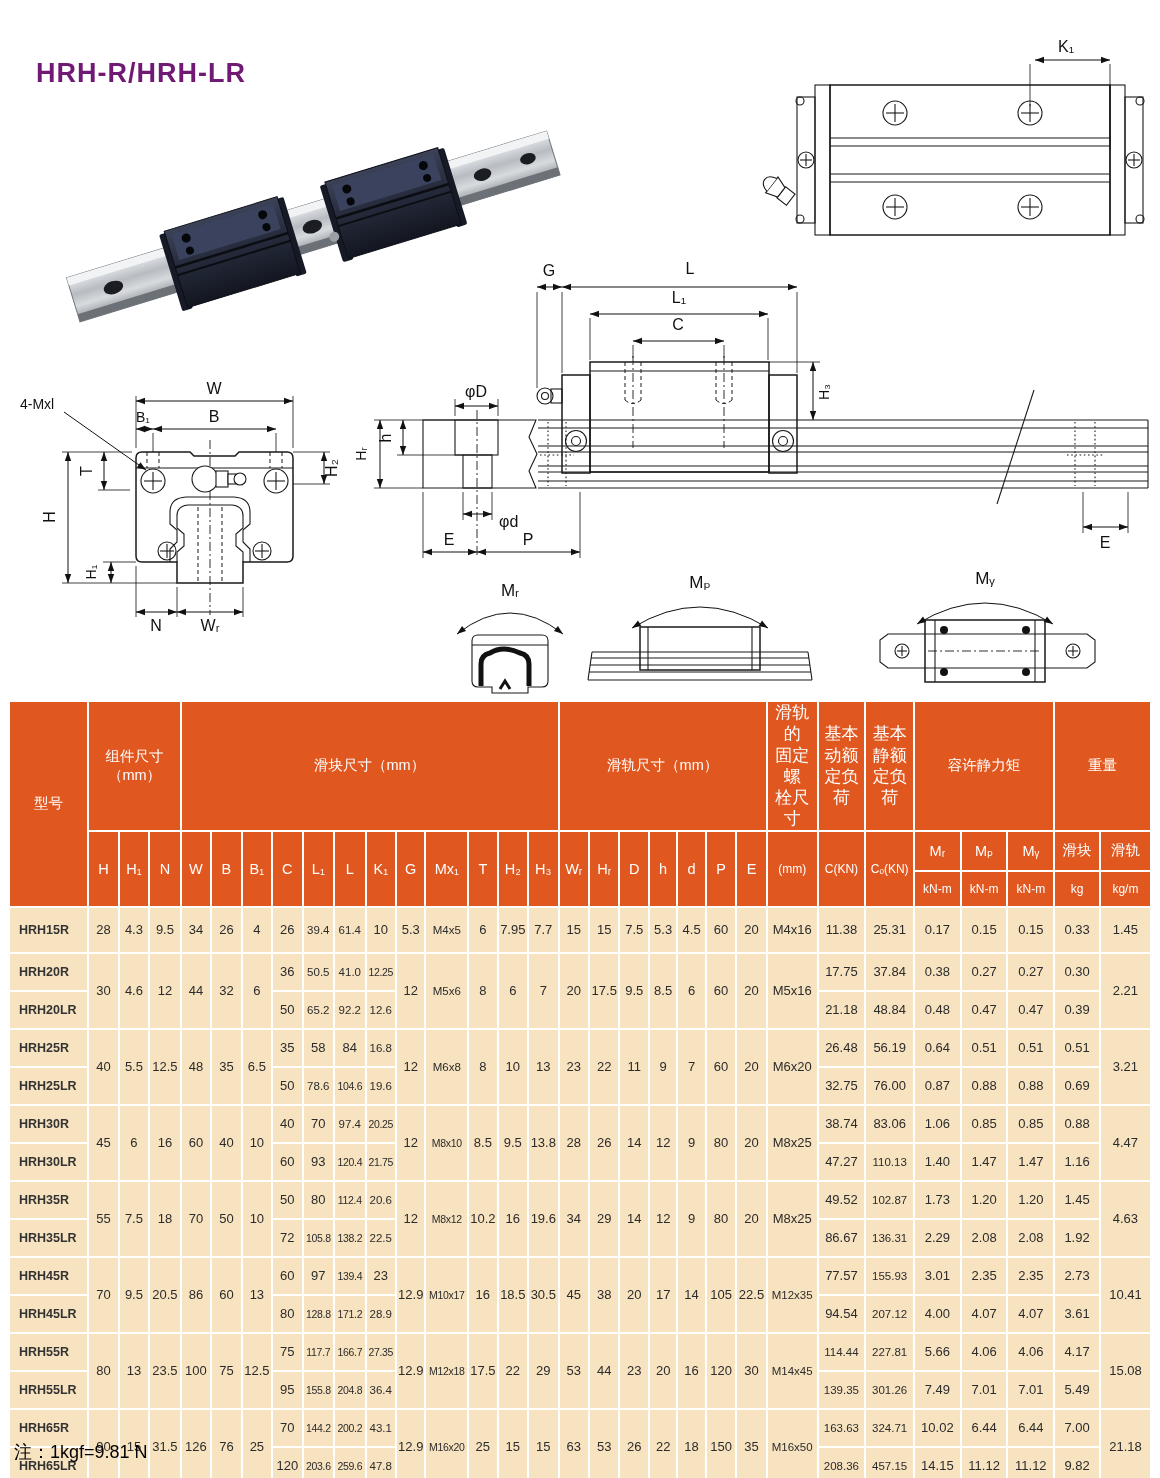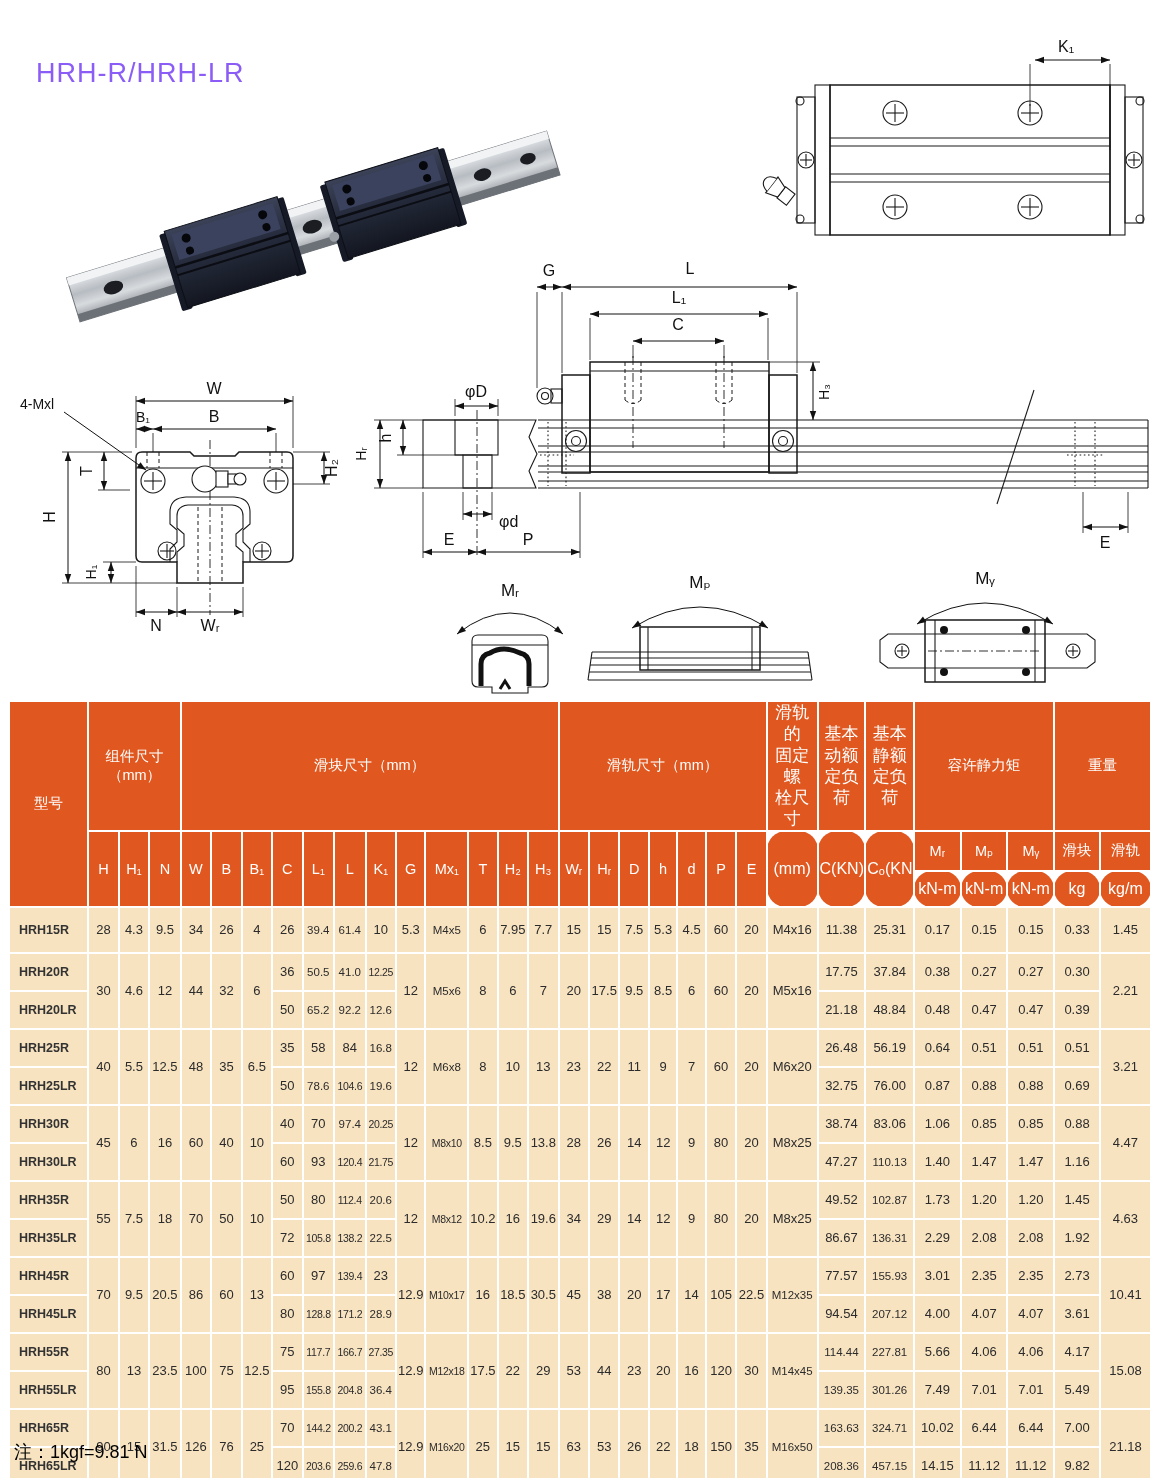--- a/index.html
+++ b/index.html
@@ -3,21 +3,21 @@
 <meta charset="utf-8">
 <style>
   * { margin:0; padding:0; box-sizing:border-box; }
   html,body { background:#ffffff; }
   body {
     width:1160px; height:1478px; position:relative; overflow:hidden;
     font-family:"Liberation Sans","DejaVu Sans",sans-serif; color:#1a1a1a;
   }
   .title {
     position:absolute; left:36px; top:58px;
-    font-size:27px; letter-spacing:1px; color:#8b5cf6; font-weight:400;
+    font-size:27px; letter-spacing:1px; color:#701a75; font-weight:700;
   }
   .note {
     position:absolute; left:14px; top:1440px;
     font-size:18px; color:#000;
   }
   #diagrams { position:absolute; left:0; top:20px; }
   #diagrams text { font-family:"Liberation Sans","DejaVu Sans",sans-serif; fill:#111; }
   .lbl  { font-size:16px; }
   .lbl-s{ font-size:14px; }
   .lbl-m{ font-size:17px; }
@@ -34,21 +34,21 @@
     border-collapse:collapse; table-layout:fixed;
   }
   th {
     background:#e0571f; color:#fff; font-weight:400;
     border:2px solid #fff; white-space:pre-line; text-align:center;
     overflow:hidden; padding:0 1px;
   }
   th.grp   { font-size:14.5px; line-height:1.3; }
   th.grp3  { font-size:17px; line-height:1.25; }
   th.letter{ font-size:14.5px; }
-  th.unit  { font-size:16px;border-radius:19px; }
+  th.unit  { font-size:12px; }
   thead tr:nth-child(1){ height:78px; }
   thead tr:nth-child(2){ height:40px; }
   thead tr:nth-child(3){ height:36px; }
   td {
     background:#f8e3c0; border:2px solid #fff; text-align:center;
     font-size:13px; color:#2b2b2b; padding:0 1px; overflow:hidden;
   }
   tbody tr { height:38px; }
   tbody tr.tall { height:46px; }
   td.model { text-align:left; padding-left:9px; font-weight:700; font-size:12.5px; color:#333; }

